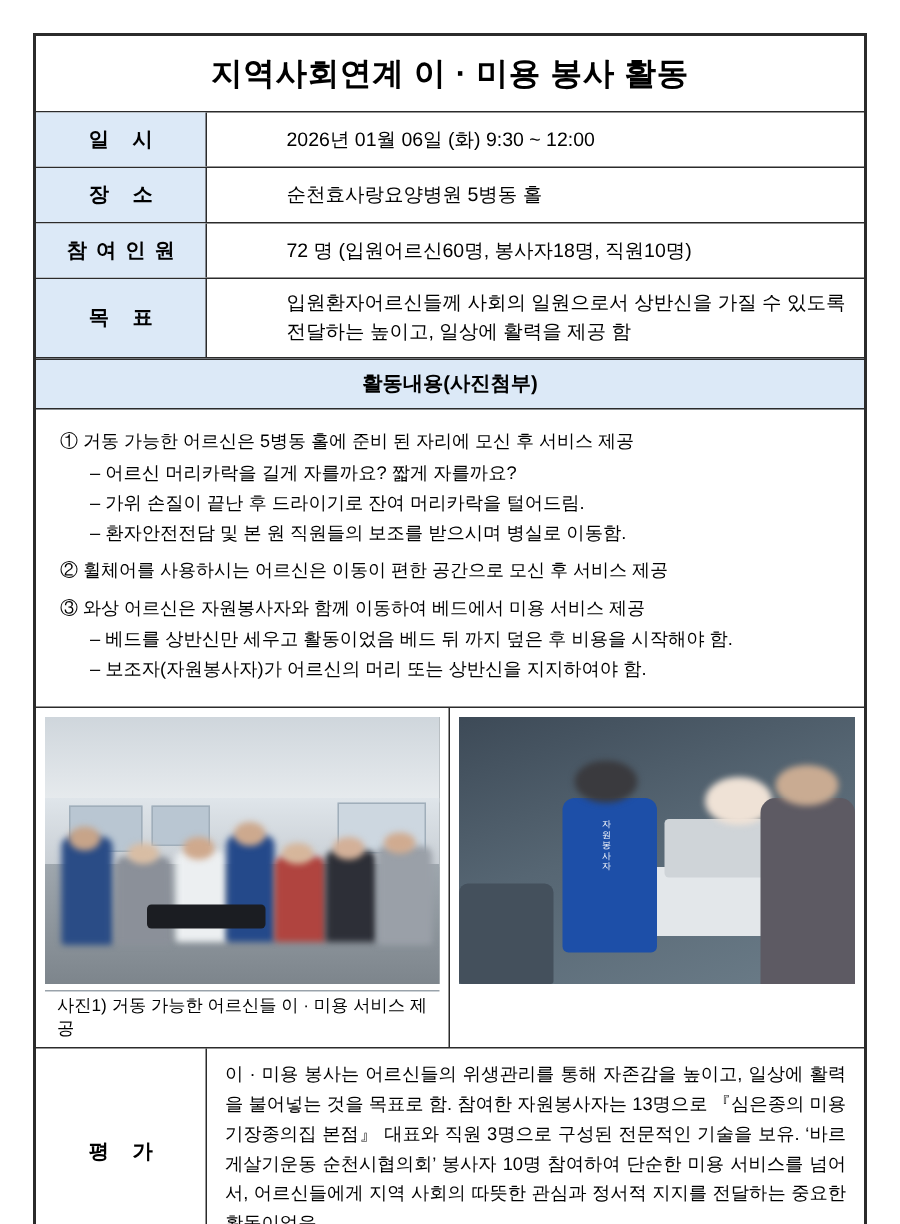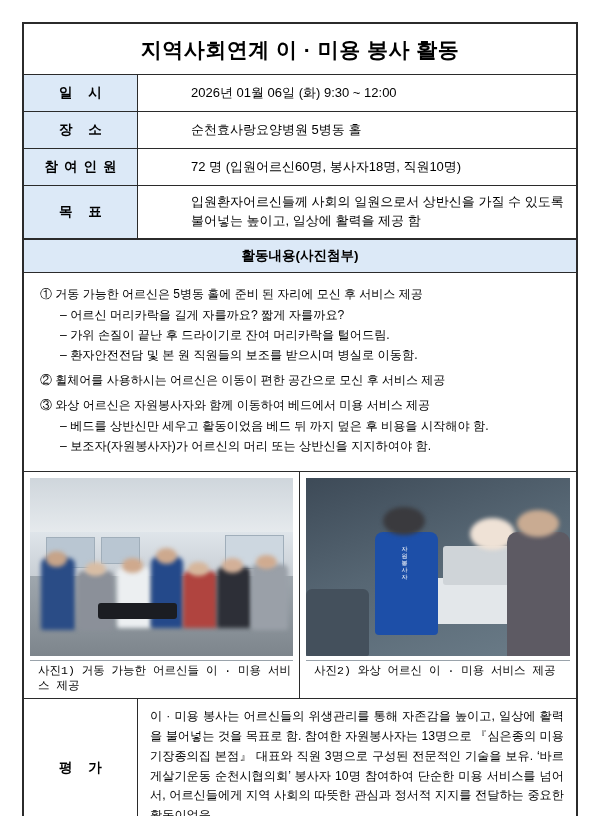--- a/index.html
+++ b/index.html
@@ -99,21 +99,20 @@
     font-size: 12.2px;
     line-height: 1.5;
     margin: 2px 0 2px 20px;
   }
   .c-gap { height: 4px; }
 
   
   .photos {
     display: flex;
     border-bottom: 1.2px solid #2b2b2b;
-    font-family: Liberation Mono, monospace;
   }
   .photo-cell {
     width: 50%;
     box-sizing: border-box;
   }
   .photo-cell.left { border-right: 1.2px solid #2b2b2b; }
   .photo-frame {
     height: 178px;
     margin: 6px 6px 4px 6px;
     position: relative;
@@ -209,21 +208,21 @@
 
     <div class="info-row">
       <div class="info-label">참여인원</div>
       <div class="info-value">72 명 (입원어르신60명, 봉사자18명, 직원10명)</div>
     </div>
 
     <div class="info-row">
       <div class="info-label">목 표</div>
       <div class="info-value multi">
         <div>입원환자어르신들께 사회의 일원으로서 상반신을 가질 수 있도록</div>
-        <div>불어넣는 높이고, 일상에 활력을 제공 함</div>
+        <div>전달하는 높이고, 일상에 활력을 제공 함</div>
       </div>
     </div>
 
     <div class="section-head">활동내용(사진첨부)</div>
 
     <div class="content">
       <div class="c-item">① 거동 가능한 어르신은 5병동 홀에 준비 된 자리에 모신 후 서비스 제공</div>
       <div class="c-sub">– 어르신 머리카락을 길게 자를까요? 짧게 자를까요?</div>
       <div class="c-sub">– 가위 손질이 끝난 후 드라이기로 잔여 머리카락을 털어드림.</div>
       <div class="c-sub">– 환자안전전담 및 본 원 직원들의 보조를 받으시며 병실로 이동함.</div>
@@ -269,21 +268,20 @@
           <div class="pb-bed" style="left:34%;top:56%;width:50%;height:26%;"></div>
           <div class="pb-bed" style="left:52%;top:38%;width:34%;height:22%;background:#cfd4d8;"></div>
           <div class="pb-vest" style="left:26%;top:30%;width:24%;height:58%;"></div>
           <div class="pb-txt" style="left:35%;top:36%;">자원봉사자</div>
           <div class="pa-p blur" style="left:29%;top:16%;width:16%;height:16%;background:#3a3a3e;border-radius:50%;"></div>
           <div class="pa-p blur" style="left:62%;top:22%;width:17%;height:18%;background:#efe2d6;border-radius:50%;"></div>
           <div class="pa-p" style="left:76%;top:30%;width:24%;height:70%;background:#5d5a63;border-radius:10px 10px 0 0;"></div>
           <div class="pa-p blur" style="left:80%;top:18%;width:16%;height:15%;background:#c9ab92;border-radius:50%;"></div>
           <div class="pa-p" style="left:0%;top:62%;width:24%;height:38%;background:#44505c;"></div>
         </div>
-        <div class="cap">사진2) 와상 어르신 이 · 미용 서비스 제공</div>
       </div>
     </div>
 
     <div class="eval">
       <div class="eval-label">평 가</div>
       <div class="eval-text">이 · 미용 봉사는 어르신들의 위생관리를 통해 자존감을 높이고, 일상에 활력을 불어넣는 것을 목표로 함. 참여한 자원봉사자는 13명으로 『심은종의 미용기장종의집 본점』 대표와 직원 3명으로 구성된 전문적인 기술을 보유. ‘바르게살기운동 순천시협의회’ 봉사자 10명 참여하여 단순한 미용 서비스를 넘어서, 어르신들에게 지역 사회의 따뜻한 관심과 정서적 지지를 전달하는 중요한 활동이었음.</div>
     </div>
 
   </div>
 

